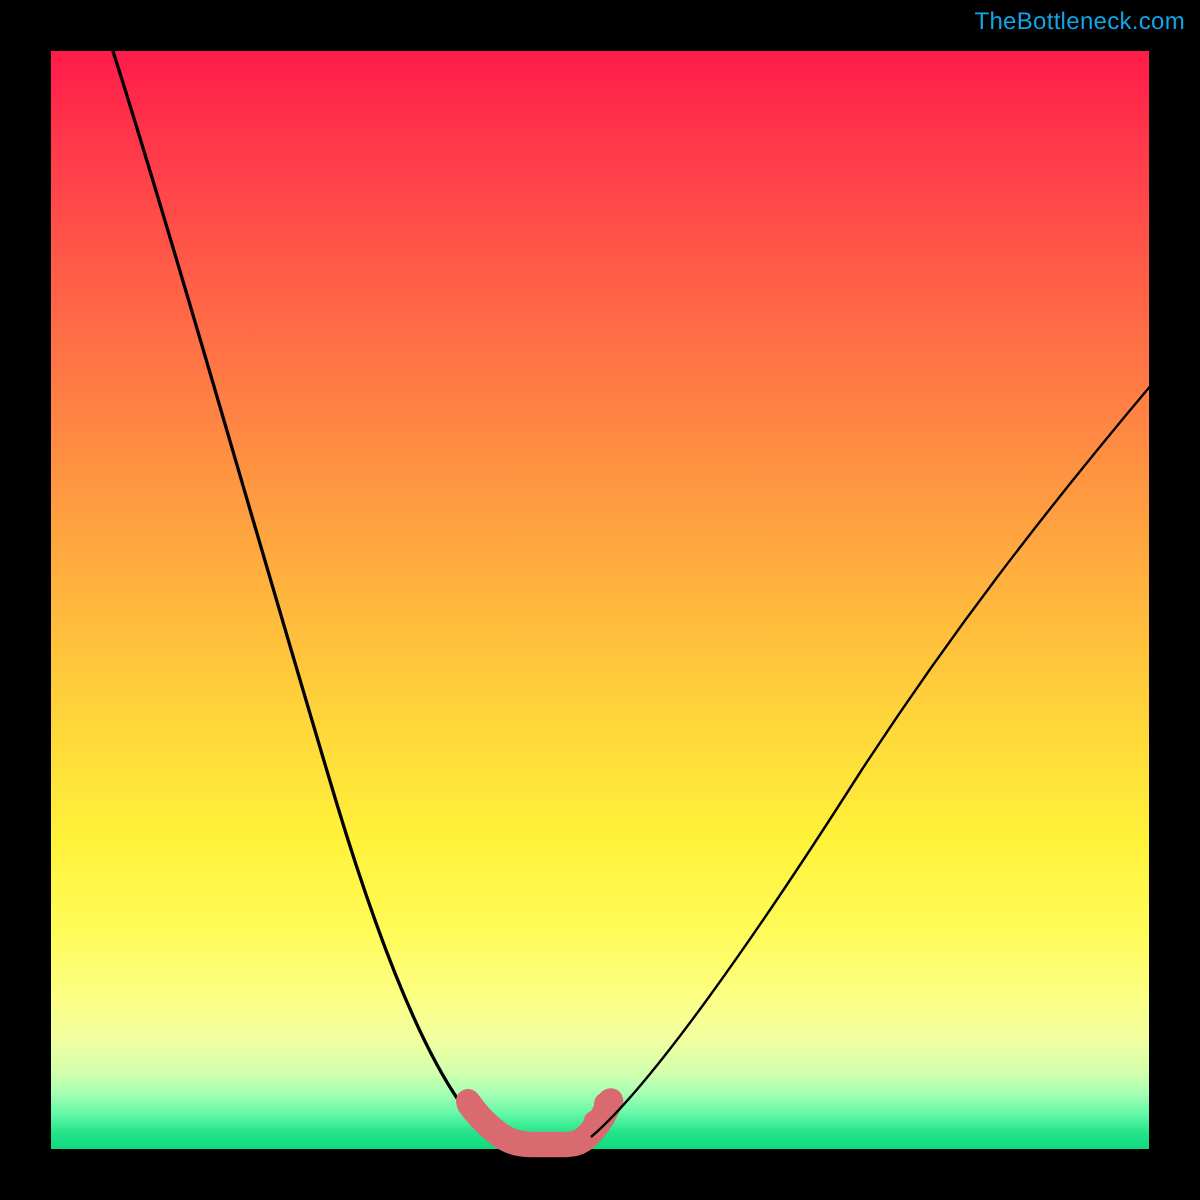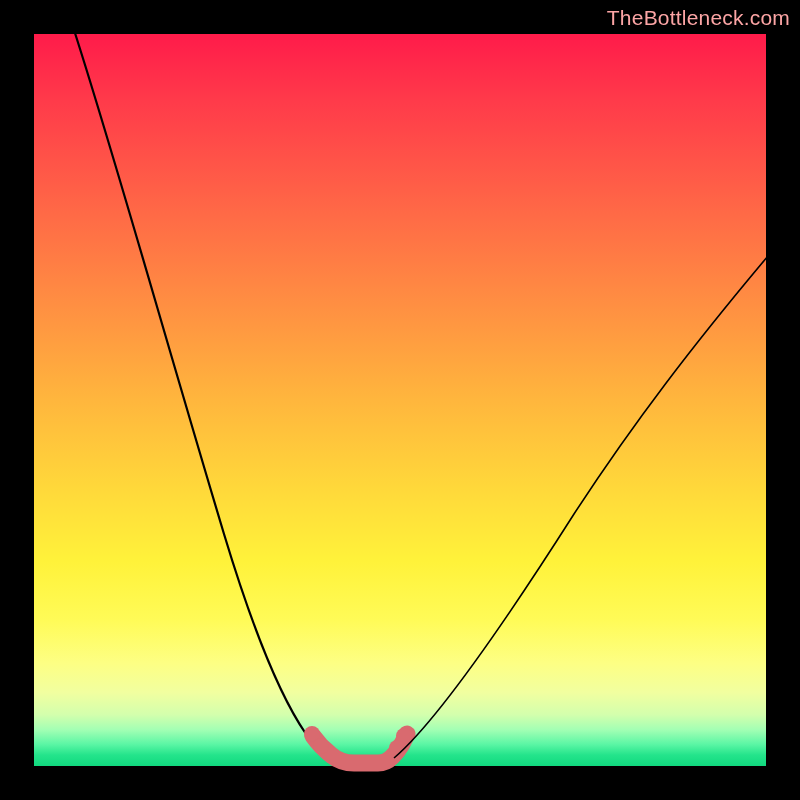--- a/index.html
+++ b/index.html
@@ -39,22 +39,22 @@
       #a4ffb4 95%,
       #5cf6a5 97%,
       #24e48b 98.5%,
       #11d97f 100%
     );
   }
   .watermark {
     position: absolute;
     top: 6px;
     right: 10px;
-    color: #fca5a5;
-    font-size: 21px;
+    color: #0ea5e9;
+    font-size: 16px;
     letter-spacing: 0.2px;
     user-select: none;
   }
   svg.curves {
     position: absolute;
     left: 0;
     top: 0;
     width: 732px;
     height: 732px;
     overflow: visible;

